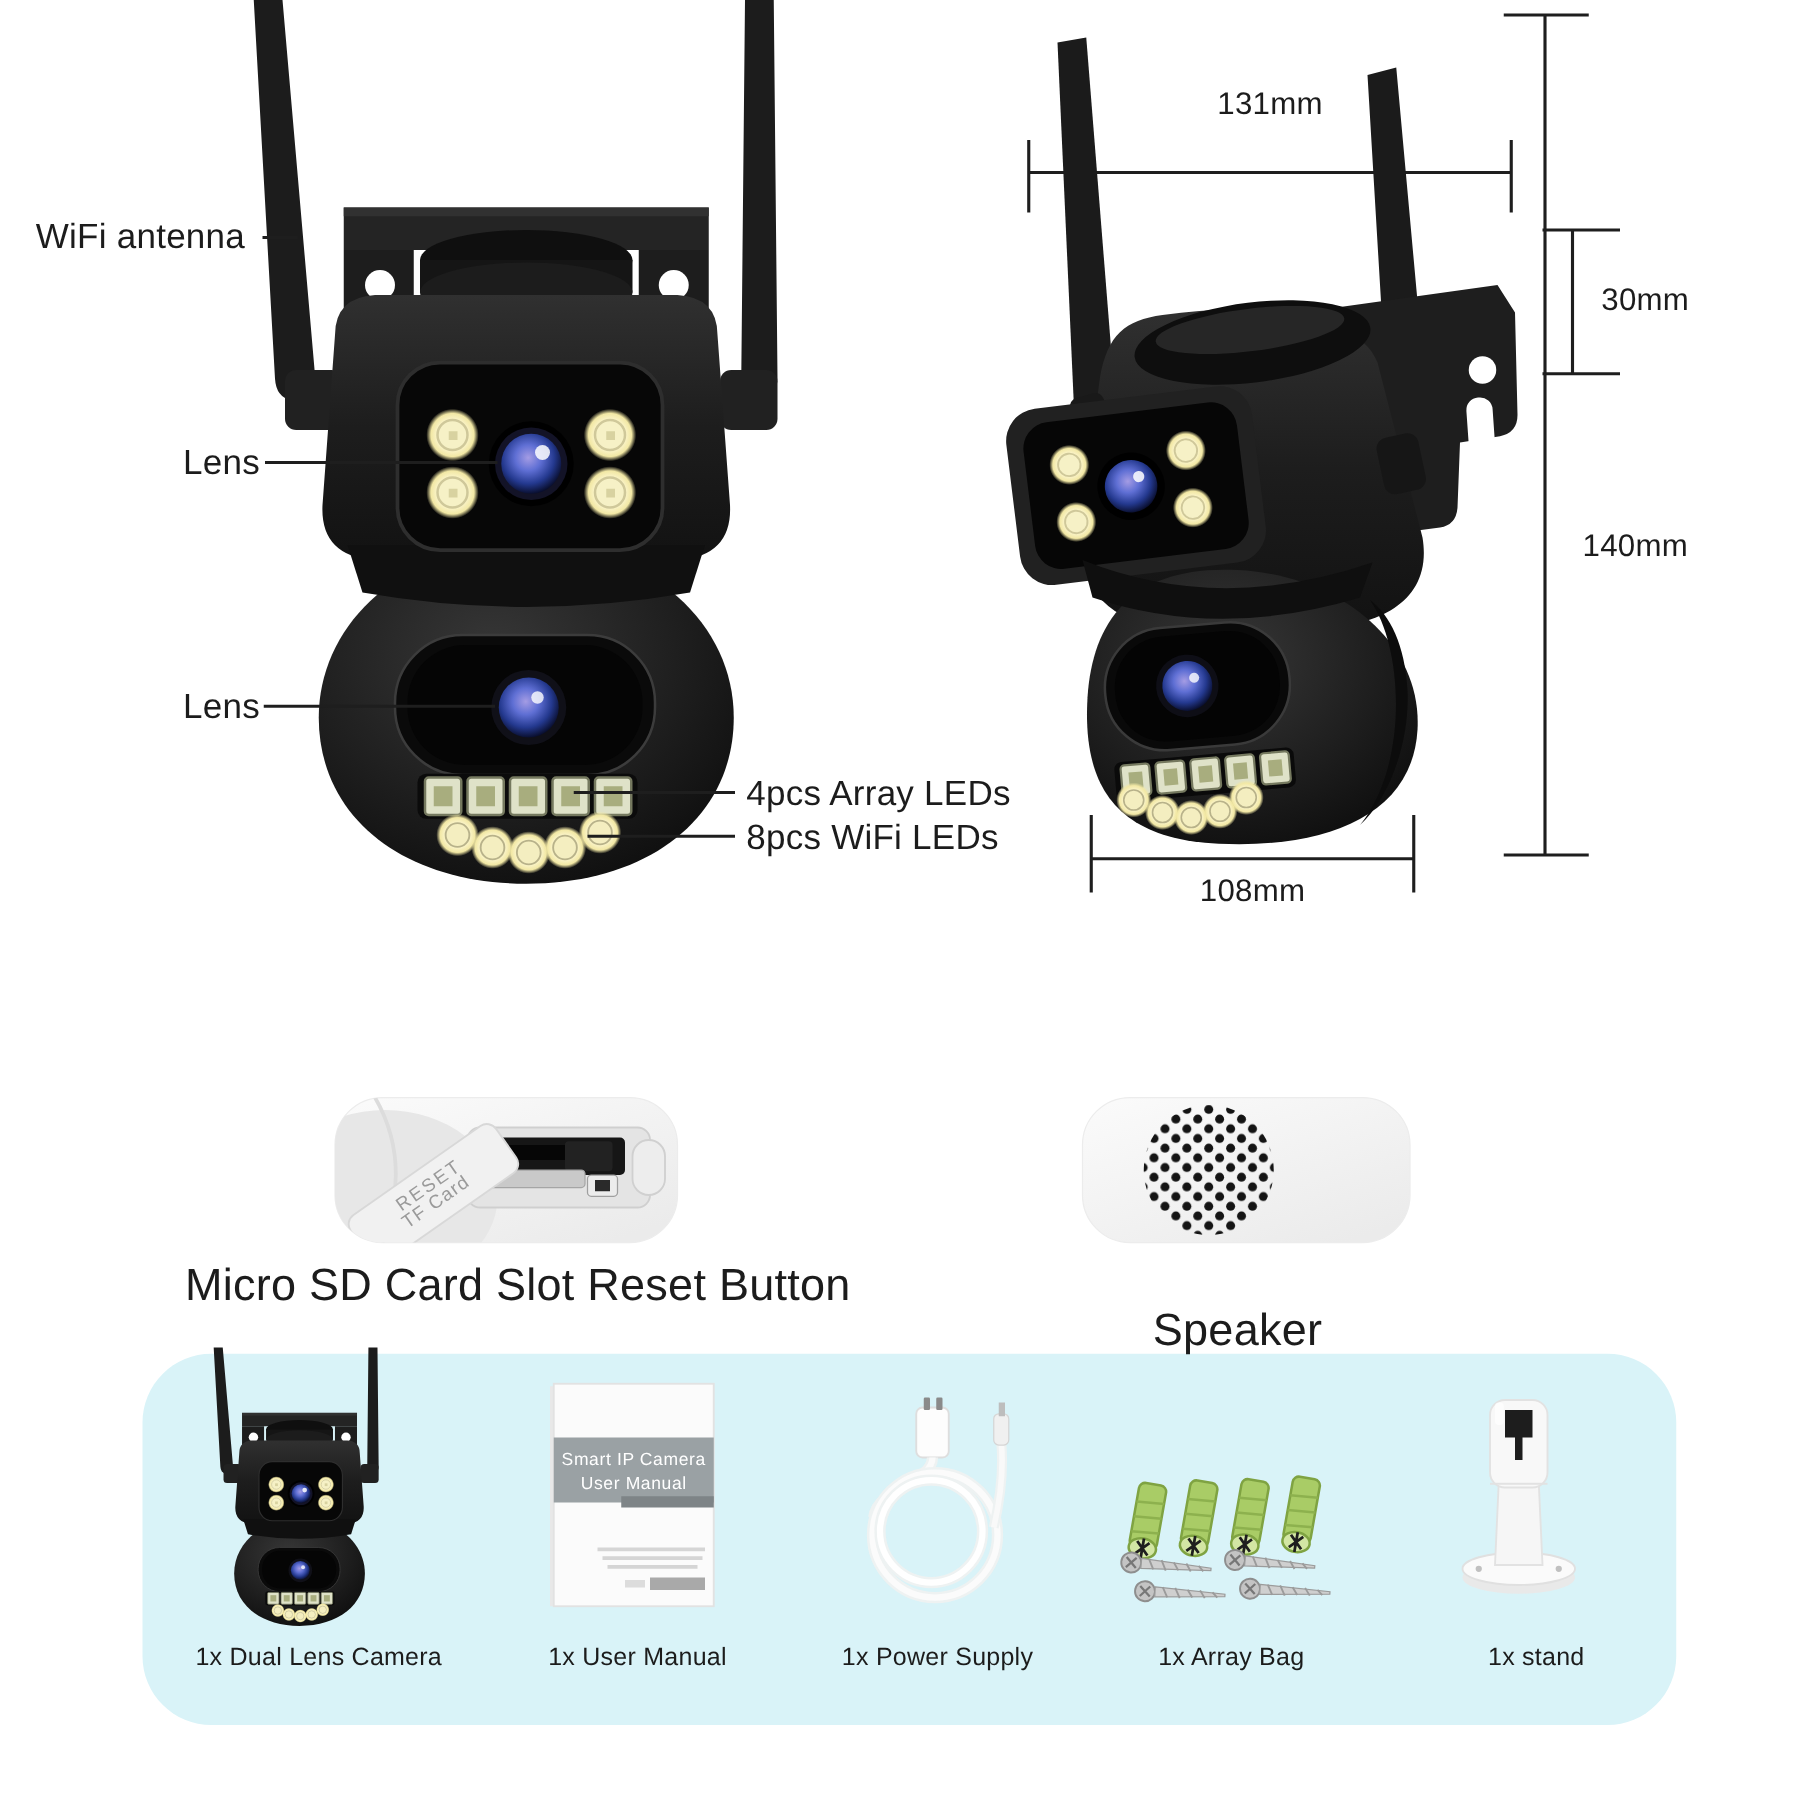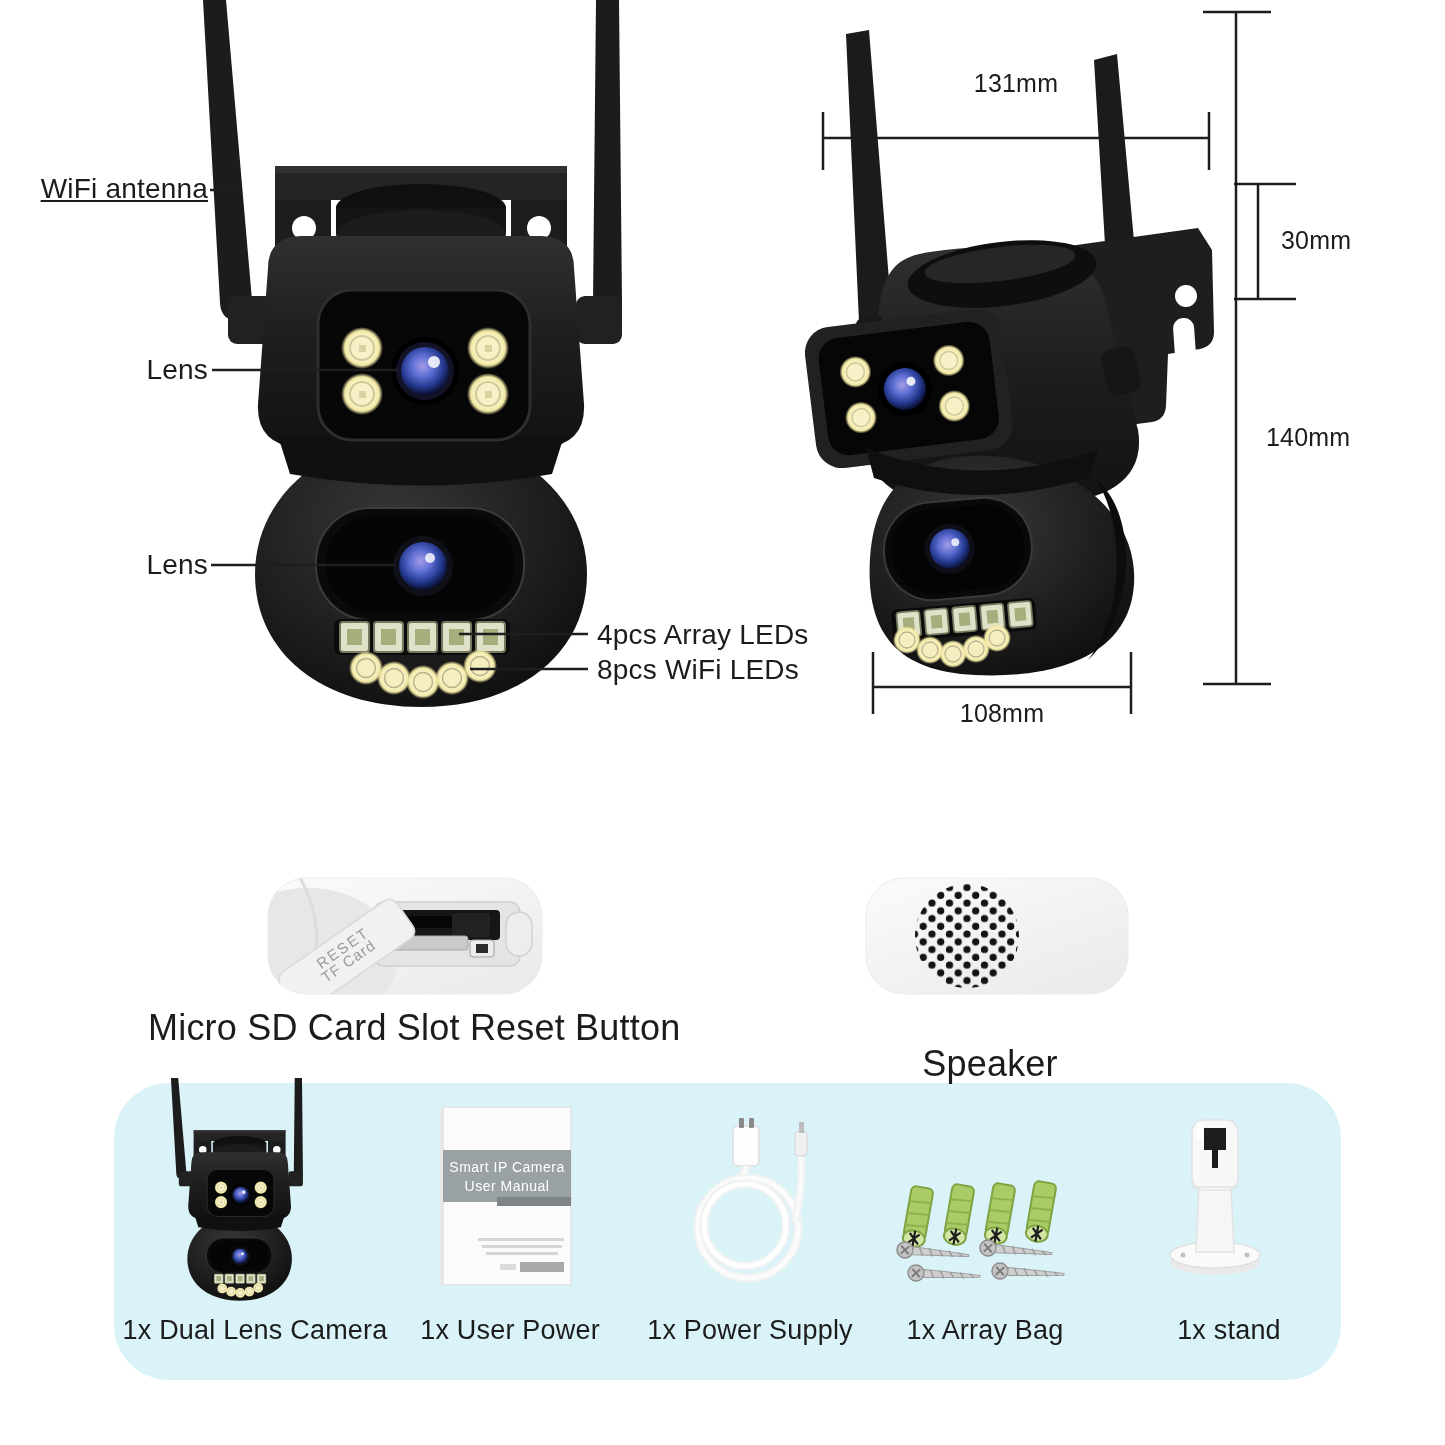--- a/index.html
+++ b/index.html
@@ -5,21 +5,21 @@
   * { margin:0; padding:0; box-sizing:border-box; }
   html,body { background:#ffffff; }
   body { font-family:"Liberation Sans", sans-serif; }
   .canvas { position:relative; width:1445px; height:1445px; background:#fff; overflow:hidden; }
   .scene  { position:absolute; left:0; top:0; width:1445px; height:1445px; }
   svg text { font-family:"Liberation Sans", sans-serif; }
   .lbl { position:absolute; color:#1c1c1c; line-height:1.08; white-space:nowrap; letter-spacing:0.2px; }
   .callout { font-size:28px; }
   .dim     { font-size:25px; }
   .detail  { font-size:36px; }
-  .pack    { font-size:27px; }
+  .pack    { font-size:20px; }
   .center  { text-align:center; }
   .right   { text-align:right; }
 </style>
 </head>
 <body>
 
 <div class="canvas">
 
   <svg class="scene" viewBox="0 0 1445 1445">
     <defs>
@@ -366,33 +366,33 @@
         <circle cx="1247" cy="1255" r="2.5" fill="#c0c0c0"></circle>
         <path d="M1199,1186 L1231,1186 L1234,1252 L1196,1252 Z" fill="#f6f6f6" stroke="#e2e2e2" stroke-width="1.5"></path>
         <rect x="1192" y="1120" width="46" height="70" rx="12" fill="#f8f8f8" stroke="#e2e2e2" stroke-width="1.5"></rect>
         <line x1="1192" y1="1187" x2="1238" y2="1187" stroke="#e2e2e2" stroke-width="1.5"></line>
         <path d="M1204,1128 L1226,1128 L1226,1150 L1218,1150 L1218,1168 L1212,1168 L1212,1150 L1204,1150 Z" fill="#1d1d1d"></path>
         <rect x="1196" y="1122" width="7" height="18" rx="3" fill="#ffffff" opacity="0.7"></rect>
       </g>
     </g>
   </svg>
 
-  <div class="lbl callout right" style="left:38px; top:174px; width:170px;text-decoration:underline;">WiFi antenna</div>
+  <div class="lbl callout right" style="left:26px; top:174px; width:170px;">WiFi antenna</div>
   <div class="lbl callout right" style="left:38px; top:355px; width:170px;">Lens</div>
   <div class="lbl callout right" style="left:38px; top:550px; width:170px;">Lens</div>
   <div class="lbl callout" style="left:597px; top:620px;">4pcs Array LEDs</div>
   <div class="lbl callout" style="left:597px; top:655px;">8pcs WiFi LEDs</div>
 
   <div class="lbl dim center" style="left:946px; top:70px; width:140px;">131mm</div>
   <div class="lbl dim" style="left:1281px; top:227px;">30mm</div>
   <div class="lbl dim" style="left:1266px; top:424px;">140mm</div>
   <div class="lbl dim center" style="left:932px; top:700px; width:140px;">108mm</div>
 
   <div class="lbl detail center" style="left:148px; top:1009px; width:500px;">Micro SD Card Slot Reset Button</div>
   <div class="lbl detail center" style="left:840px; top:1009px; width:300px;margin-top:36px;">Speaker</div>
 
   <div class="lbl pack center" style="left:105px; top:1316px; width:300px;">1x Dual Lens Camera</div>
-  <div class="lbl pack center" style="left:380px; top:1316px; width:260px;">1x User Power</div>
+  <div class="lbl pack center" style="left:380px; top:1316px; width:260px;">1x User Manual</div>
   <div class="lbl pack center" style="left:620px; top:1316px; width:260px;">1x Power Supply</div>
   <div class="lbl pack center" style="left:855px; top:1316px; width:260px;">1x Array Bag</div>
   <div class="lbl pack center" style="left:1099px; top:1316px; width:260px;">1x stand</div>
 
 </div>
 
 </body></html>

